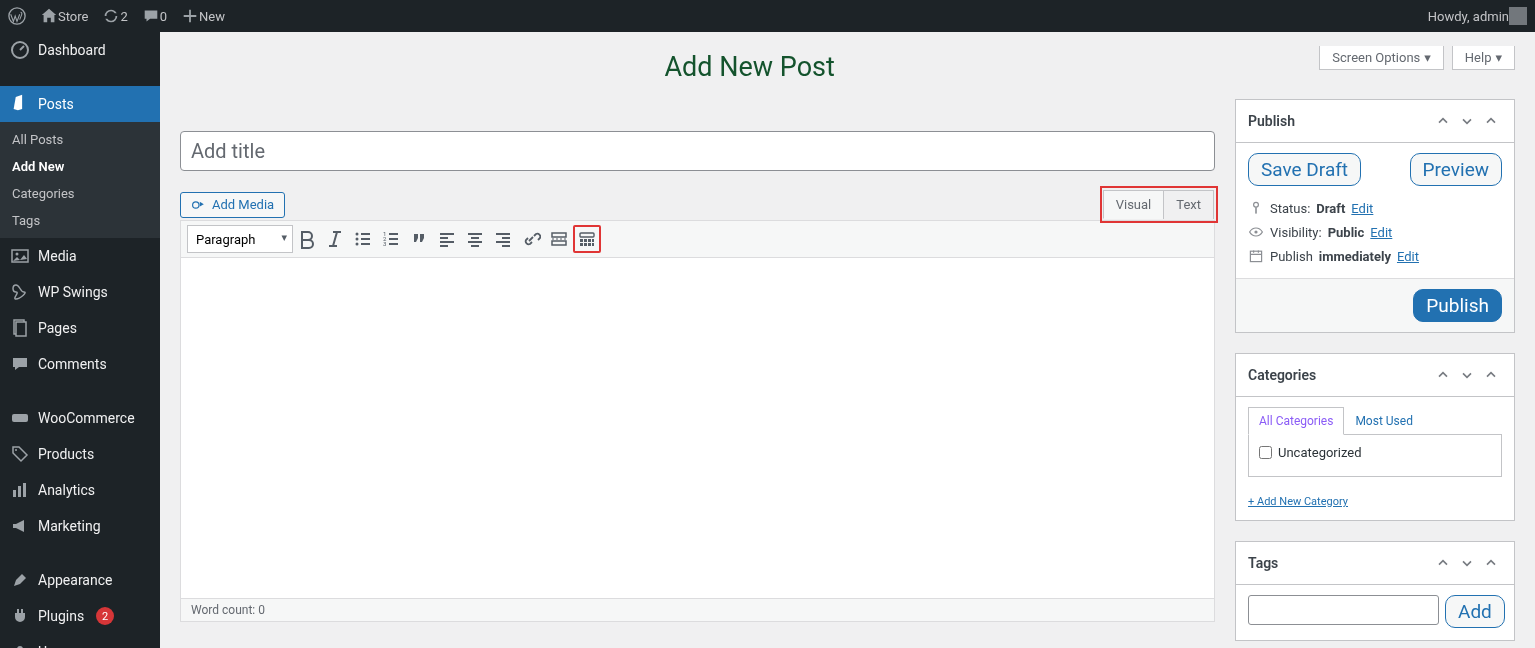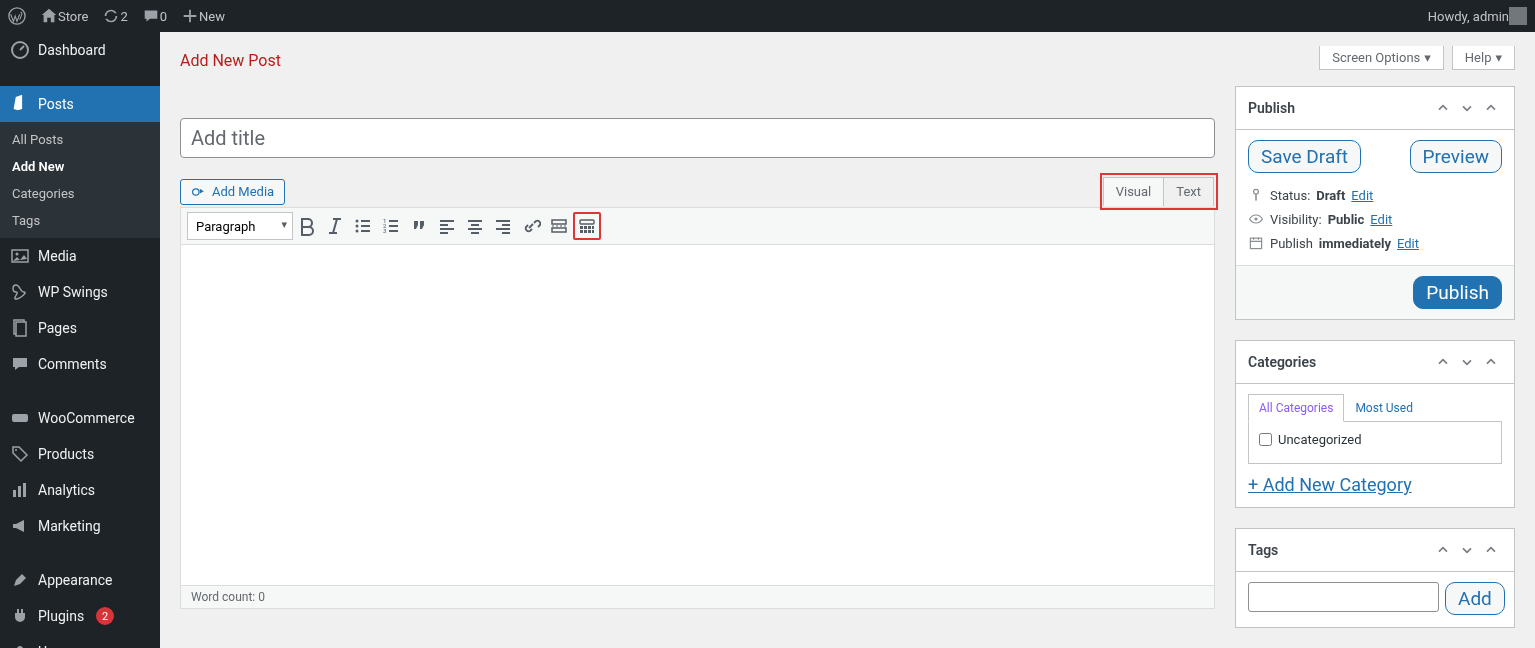--- a/index.html
+++ b/index.html
@@ -25,21 +25,21 @@
   .submenu .sub { padding:6px 12px 6px 12px; color:#c3c4c7; cursor:pointer; font-size:13px; }
   .submenu .sub.current { color:#fff; font-weight:600; }
   .menu-sep { height:18px; }
   .badge { background:#d63638; color:#fff; border-radius:9px; min-width:18px; height:18px; font-size:11px; display:inline-flex; align-items:center; justify-content:center; padding:0 5px; margin-left:4px;}
 
   
   .main { margin-left:160px; padding-top:32px; height:100%; overflow:auto; }
   .content { padding:10px 20px 20px; }
   .top-buttons { float:right; display:flex; gap:8px; margin-top:4px; }
   .screen-button { background:#fff; border:1px solid #c3c4c7; border-top:none; padding:4px 12px; font-size:13px; color:#646970; cursor:pointer; display:flex; align-items:center; gap:4px; }
-  h1.page-title { font-size:16px; font-weight:400; padding:9px 0 4px; color:#b91c1c; }
+  h1.page-title { font-size:27px; font-weight:400; padding:9px 0 4px; color:#14532d;text-align:center; }
   .cols { display:flex; gap:20px; margin-top:12px; }
   .col-main { flex:1; min-width:0;margin-top:32px; }
   .col-side { width:280px; flex-shrink:0; }
 
   .title-input { width:100%; height:40px; font-size:20px; padding:3px 10px; border:1px solid #8c8f94; border-radius:4px; background:#fff; color:#50575e; }
   .title-input::placeholder { color:#646970; }
 
   .media-row { margin:18px 0 0; display:flex; align-items:center; }
   .add-media { border:1px solid #2271b1; color:#2271b1; background:#f6f7f7; padding:4px 10px; font-size:13px; border-radius:3px; cursor:pointer; display:flex; align-items:center; gap:5px; }
   .add-media svg { width:16px; height:16px; fill:#2271b1; }
@@ -72,21 +72,21 @@
   .inside .row .ed { color:#2271b1; text-decoration:underline; cursor:pointer; }
   .pub-actions { display:flex; justify-content:space-between; margin-bottom:10px;}
   .btn { border:1px solid #2271b1; color:#2271b1; background:#f6f7f7; padding:4px 12px; border-radius:10px; cursor:pointer; font-size:19px; }
   .btn.primary { background:#2271b1; color:#fff; }
   .major { background:#f6f7f7; border-top:1px solid #dcdcde; margin:10px -12px -12px; padding:10px 12px; text-align:right; }
   .cat-tabs { display:flex; border-bottom:1px solid #c3c4c7; margin-bottom:0; }
   .cat-tab { padding:6px 10px; font-size:12px; color:#2271b1; cursor:pointer; border:1px solid transparent; margin-bottom:-1px; }
   .cat-tab.active { border:1px solid #c3c4c7; border-bottom-color:#fff; background:#fff; color:#8b5cf6; }
   .cat-list { border:1px solid #c3c4c7; border-top:none; padding:10px; min-height:42px; }
   .cat-list label { display:flex; gap:6px; align-items:center; color:#2c3338;}
-  .addnewcat { color:#2271b1; text-decoration:underline; cursor:pointer; display:inline-block; margin-top:10px; font-size:18px;}
+  .addnewcat { color:#2271b1; text-decoration:underline; cursor:pointer; display:inline-block; margin-top:18px; font-size:11px;}
   .tag-row { display:flex; gap:6px; }
   .tag-input { flex:1; border:1px solid #8c8f94; border-radius:3px; height:30px; padding:0 6px; }
 </style>
 </head>
 <body>
 
 <div class="adminbar">
   <div class="left">
     <span class="item">
         <svg viewBox="0 0 20 20">

